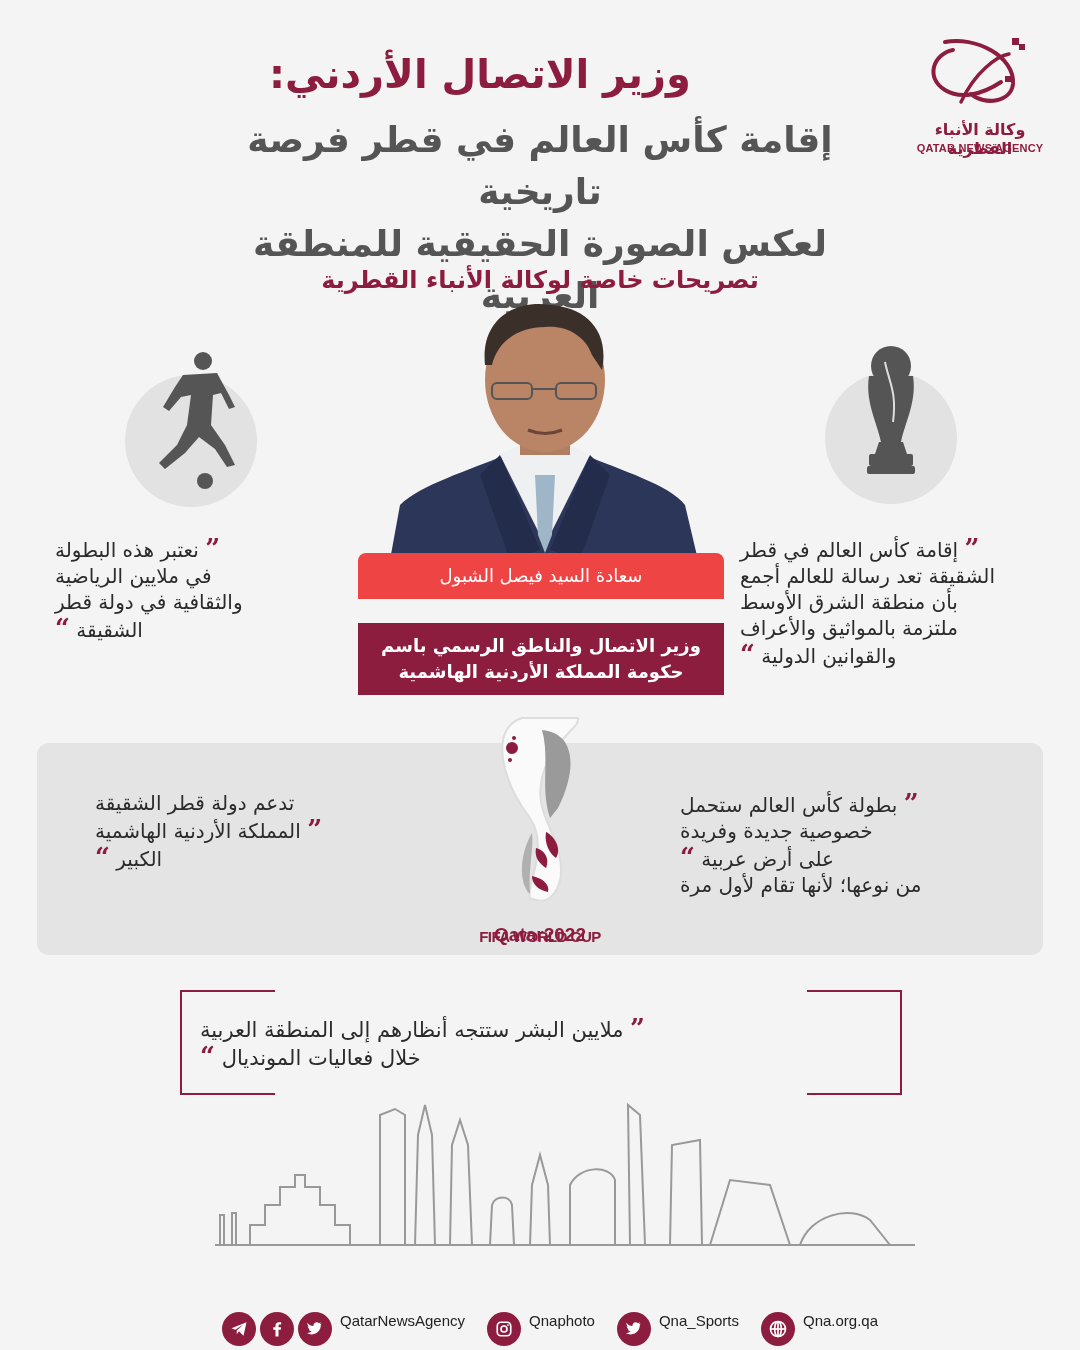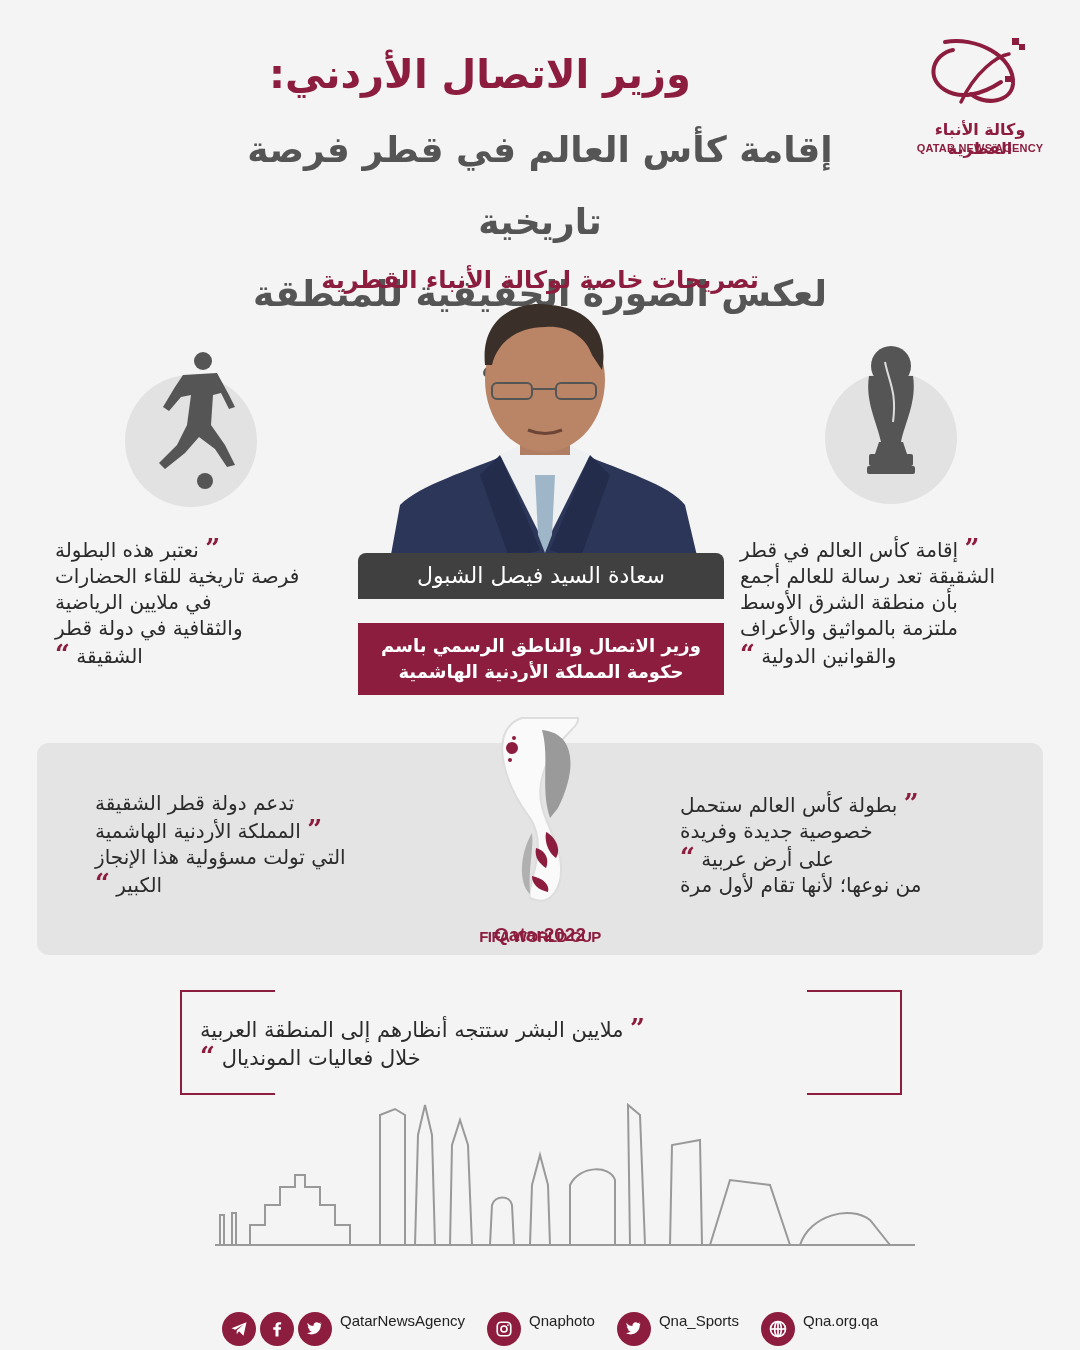--- a/index.html
+++ b/index.html
@@ -5,42 +5,42 @@
   * { box-sizing: border-box; margin: 0; padding: 0; }
   html, body { width: 1080px; height: 1350px; background: #f4f4f4; overflow: hidden; }
   body { position: relative; font-family: "DejaVu Sans", "Liberation Sans", sans-serif; color: #2b2b2b; }
 
   .abs { position: absolute; }
 
   
   .headline-main { position: absolute; left: 180px; width: 600px; top: 48px; text-align: center; direction: rtl;
     font-size: 40px; font-weight: bold; color: #8c1d3f; line-height: 52px; }
   .headline-sub { position: absolute; left: 200px; width: 680px; top: 114px; text-align: center; direction: rtl;
-    font-size: 36px; font-weight: bold; color: #555; line-height: 72px; }
+    font-size: 36px; font-weight: bold; color: #555; line-height: 52px; }
   .headline-sub span { display: block; }
   .tagline { position: absolute; left: 240px; width: 600px; top: 228px; text-align: center; direction: rtl;
     font-size: 24px; font-weight: bold; color: #8c1d3f; margin-top: 38px; }
 
   
   .logo { position: absolute; left: 905px; top: 32px; width: 150px; height: 130px; }
   .logo-ar { position: absolute; left: 0; width: 150px; top: 88px; text-align: center; font-size: 16px; font-weight: bold; color: #8c1d3f; direction: rtl; }
   .logo-en { position: absolute; left: 0; width: 150px; top: 110px; text-align: center; font-size: 11px; font-weight: bold; color: #8c1d3f; letter-spacing: 0.2px; font-family: "Liberation Sans", sans-serif; }
 
   
   .icon-circle { position: absolute; width: 132px; height: 132px; border-radius: 50%; background: #e2e2e2; }
   .icon-circle svg { position: absolute; left: 0; top: -30px; }
 
   
   .quote { position: absolute; direction: rtl; text-align: left; font-size: 20px; line-height: 26px; color: #2b2b2b; }
   .qmark { color: #8c1d3f; font-weight: bold; font-family: "DejaVu Serif", serif; font-size: 26px; }
 
   
   .portrait { position: absolute; left: 380px; top: 295px; width: 330px; height: 265px; overflow: hidden; }
-  .name-bar { position: absolute; left: 358px; top: 553px; width: 366px; height: 46px; background: #404040; border-radius: 8px 8px 0 0;
-    color: #fff; font-size: 22px; text-align: center; line-height: 46px; direction: rtl; }
+  .name-bar { position: absolute; left: 358px; top: 553px; width: 366px; height: 46px; background: #ef4444; border-radius: 8px 8px 0 0;
+    color: #fff; font-size: 18px; text-align: center; line-height: 46px; direction: rtl; }
   .title-bar { position: absolute; left: 358px; top: 599px; width: 366px; height: 72px; background: #8c1d3f;
     color: #fff; font-size: 18px; font-weight: bold; text-align: center; direction: rtl; padding-top: 10px; line-height: 26px; margin-top: 24px; }
 
   
   .panel { position: absolute; left: 37px; top: 743px; width: 1006px; height: 212px; background: #e4e4e4; border-radius: 12px; }
 
   
   .frame { position: absolute; left: 180px; top: 990px; width: 722px; height: 105px; }
   .frame .line { position: absolute; background: #8c1d3f; }
 
@@ -98,21 +98,20 @@
 <div class="quote" style="left:740px; top:535px; width:300px;">
   <div><span class="qmark">”</span> <span>إقامة كأس العالم في قطر</span></div>
   <div>الشقيقة تعد رسالة للعالم أجمع</div>
   <div>بأن منطقة الشرق الأوسط</div>
   <div>ملتزمة بالمواثيق والأعراف</div>
   <div><span>والقوانين الدولية</span> <span class="qmark">“</span></div>
 </div>
 
 <div class="quote" style="left:55px; top:535px; width:270px;">
   <div><span class="qmark">”</span> <span>نعتبر هذه البطولة</span></div>
-  <div>فرصة تاريخية للقاء الحضارات</div>
   <div>في ملايين الرياضية</div>
   <div>والثقافية في دولة قطر</div>
   <div><span>الشقيقة</span> <span class="qmark">“</span></div>
 </div>
 
 <div class="portrait">
   <svg width="330" height="265" viewBox="0 0 330 265">
     <path d="M10 265 L20 210 C 40 190, 90 175, 125 160 L205 160 C 240 175, 290 190, 305 210 L318 265 Z" fill="#2c3658"></path>
     <path d="M120 160 L165 250 L210 160 L190 150 L140 150 Z" fill="#eef0f2"></path>
     <path d="M155 180 L175 180 L172 240 L165 258 L158 240 Z" fill="#9fb6c8"></path>
@@ -138,21 +137,20 @@
 <div class="quote" style="left:680px; top:790px; width:300px;">
   <div><span class="qmark">”</span> <span>بطولة كأس العالم  ستحمل</span></div>
   <div>خصوصية جديدة وفريدة</div>
   <div><span>على أرض عربية</span> <span class="qmark">“</span></div>
   <div>من نوعها؛ لأنها تقام لأول مرة</div>
 </div>
 
 <div class="quote" style="left:95px; top:790px; width:310px;">
   <div>تدعم دولة قطر الشقيقة</div>
   <div><span class="qmark">”</span> <span>المملكة الأردنية الهاشمية</span></div>
-  <div>التي تولت مسؤولية هذا الإنجاز</div>
   <div><span>الكبير</span> <span class="qmark">“</span></div>
 </div>
 
 <div class="abs" style="left:470px; top:708px; width:140px; height:240px;">
   <svg width="140" height="200" viewBox="0 0 140 200">
     <path d="M52 10 C 20 20, 30 70, 60 110 C 80 140, 55 180, 60 190 C 80 200, 95 180, 90 150 C 85 120, 60 100, 75 60 C 90 25, 110 20, 108 10 Z" fill="#fafafa" stroke="#ddd" stroke-width="2"></path>
     <path d="M72 22 C 105 25, 108 60, 88 100 L80 110 C 70 80, 80 50, 72 22 Z" fill="#9a9a9a"></path>
     <path d="M62 125 C 50 145, 48 175, 60 186 C 58 160, 64 140, 62 125 Z" fill="#b0b0b0"></path>
     <circle cx="42" cy="40" r="6" fill="#8c1d3f"></circle>
     <circle cx="44" cy="30" r="2" fill="#8c1d3f"></circle>

